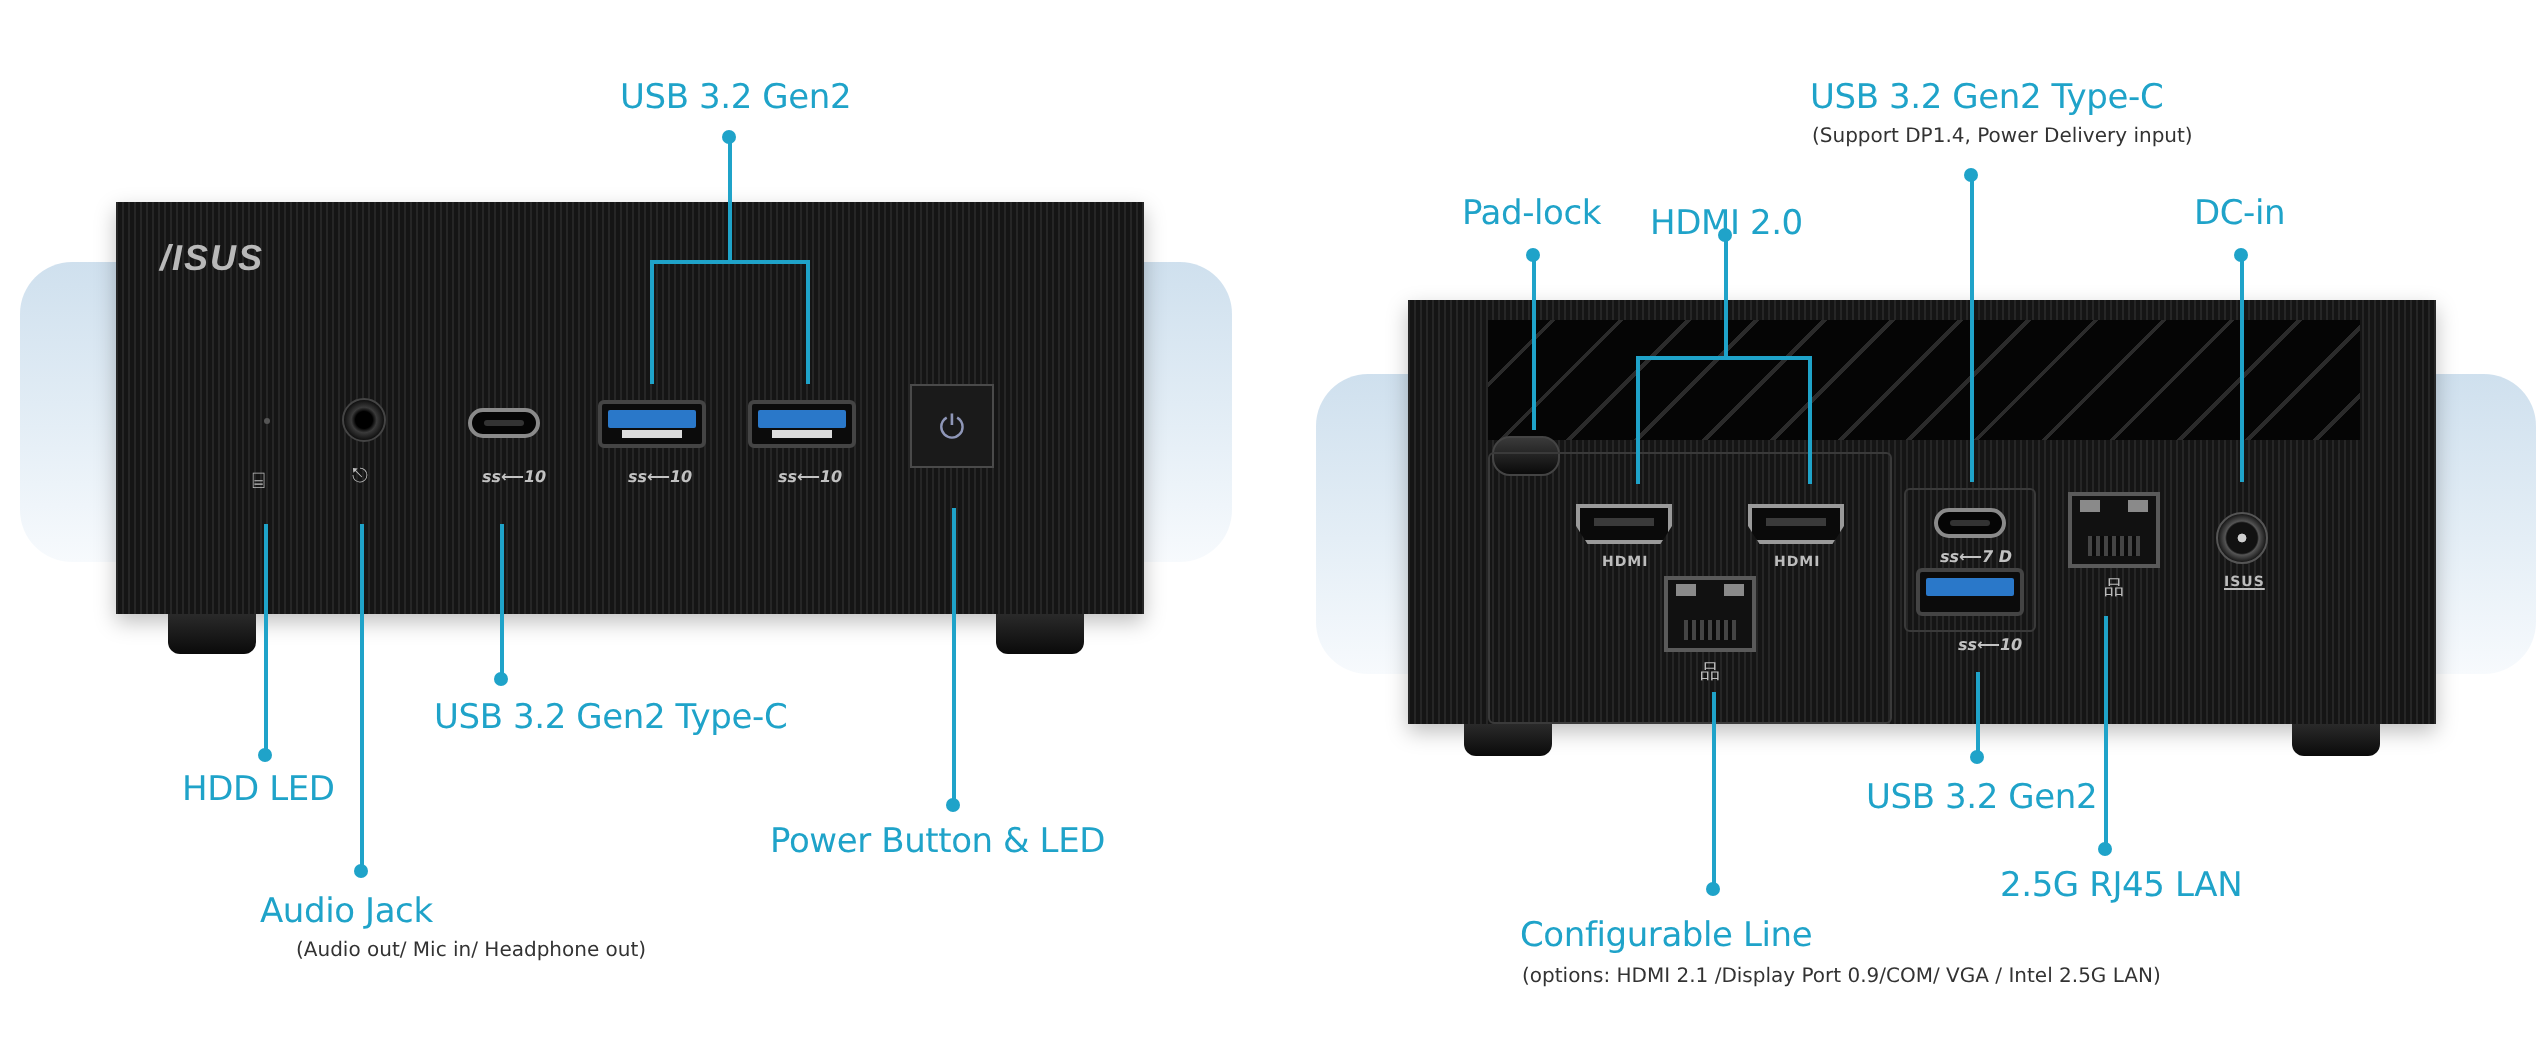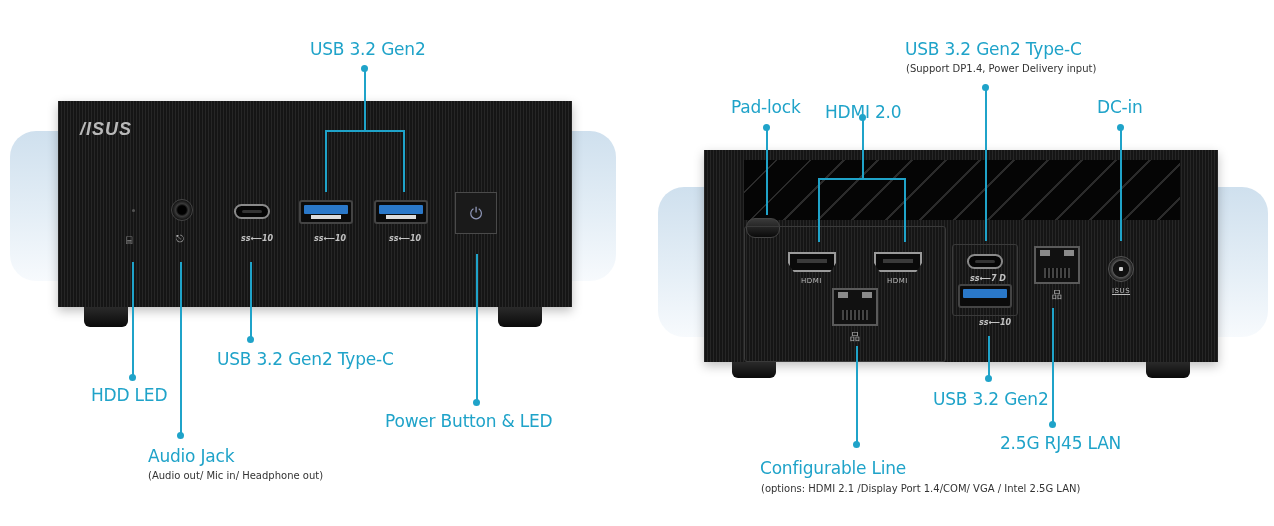--- a/index.html
+++ b/index.html
@@ -78,21 +78,21 @@
   .rj45 .pins { position: absolute; left: 8px; right: 8px; bottom: 4px; height: 10px;
     background: repeating-linear-gradient(90deg, #444 0 2px, #0a0a0a 2px 4px); }
   .dc-jack {
     position: absolute; width: 26px; height: 26px; border-radius: 50%;
     background: radial-gradient(circle, #cfcfcf 0 12%, #111 14% 45%, #555 50%, #1a1a1a 70%); border: 1px solid #555;
   }
   .padlock {
     position: absolute; width: 34px; height: 20px; border-radius: 9px;
     background: linear-gradient(180deg, #3a3a3a, #0a0a0a); border: 1px solid #444;
   }
-  .small-port-label { position: absolute; color: #bdbdbd; font-size: 7px; font-weight: normal; letter-spacing: 0.5px; }
+  .small-port-label { position: absolute; color: #bdbdbd; font-size: 7px; font-weight: bold; letter-spacing: 0.5px; }
 </style>
 </head>
 <body>
 
 <div class="backdrop" style="left:10px; top:131px; width:606px; height:150px;"></div>
 
 <div class="device" style="left:58px; top:101px; width:514px; height:206px;">
   <div class="logo" style="left:22px; top:18px;">/ISUS</div>
 
   <div class="led" style="left:74px; top:108px;"></div>
@@ -129,21 +129,21 @@
 <div class="hline" style="left:325px; top:130px; width:80px;"></div>
 <div class="vline" style="left:325px; top:130px; height:62px;"></div>
 <div class="vline" style="left:403px; top:130px; height:62px;"></div>
 
 <div class="vline" style="left:132px; top:262px; height:114px;"></div>
 <div class="dot" style="left:129px; top:374px;"></div>
 <div class="label" style="left:91px; top:387px;">HDD LED</div>
 
 <div class="vline" style="left:180px; top:262px; height:172px;"></div>
 <div class="dot" style="left:177px; top:432px;"></div>
-<div class="label" style="left:148px; top:448px;">Audio Jack</div>
+<div class="label" style="left:130px; top:448px;">Audio Jack</div>
 <div class="sublabel" style="left:148px; top:471px;">(Audio out/ Mic in/ Headphone out)</div>
 
 <div class="vline" style="left:250px; top:262px; height:76px;"></div>
 <div class="dot" style="left:247px; top:336px;"></div>
 <div class="label" style="left:217px; top:351px;">USB 3.2 Gen2 Type-C</div>
 
 <div class="vline" style="left:476px; top:254px; height:148px;"></div>
 <div class="dot" style="left:473px; top:399px;"></div>
 <div class="label" style="left:385px; top:413px;">Power Button &amp; LED</div>
 
@@ -206,21 +206,21 @@
 <div class="dot" style="left:982px; top:84px;"></div>
 <div class="vline" style="left:985px; top:87px; height:154px;"></div>
 
 <div class="label" style="left:1097px; top:99px;">DC-in</div>
 <div class="dot" style="left:1117px; top:124px;"></div>
 <div class="vline" style="left:1120px; top:127px; height:114px;"></div>
 
 <div class="vline" style="left:856px; top:346px; height:96px;"></div>
 <div class="dot" style="left:853px; top:441px;"></div>
 <div class="label" style="left:760px; top:460px;">Configurable Line</div>
-<div class="sublabel" style="left:761px; top:484px;">(options: HDMI 2.1 /Display Port 1.4/COM/ VGA / Intel 2.5G LAN)</div>
+<div class="sublabel" style="left:761px; top:484px;">(options: HDMI 2.1 /Display Port 0.9/COM/ VGA / Intel 2.5G LAN)</div>
 
 <div class="vline" style="left:988px; top:336px; height:42px;"></div>
 <div class="dot" style="left:985px; top:375px;"></div>
 <div class="label" style="left:933px; top:391px;">USB 3.2 Gen2</div>
 
 <div class="vline" style="left:1052px; top:308px; height:114px;"></div>
 <div class="dot" style="left:1049px; top:421px;"></div>
 <div class="label" style="left:1000px; top:435px;">2.5G RJ45 LAN</div>
 
 </body></html>

